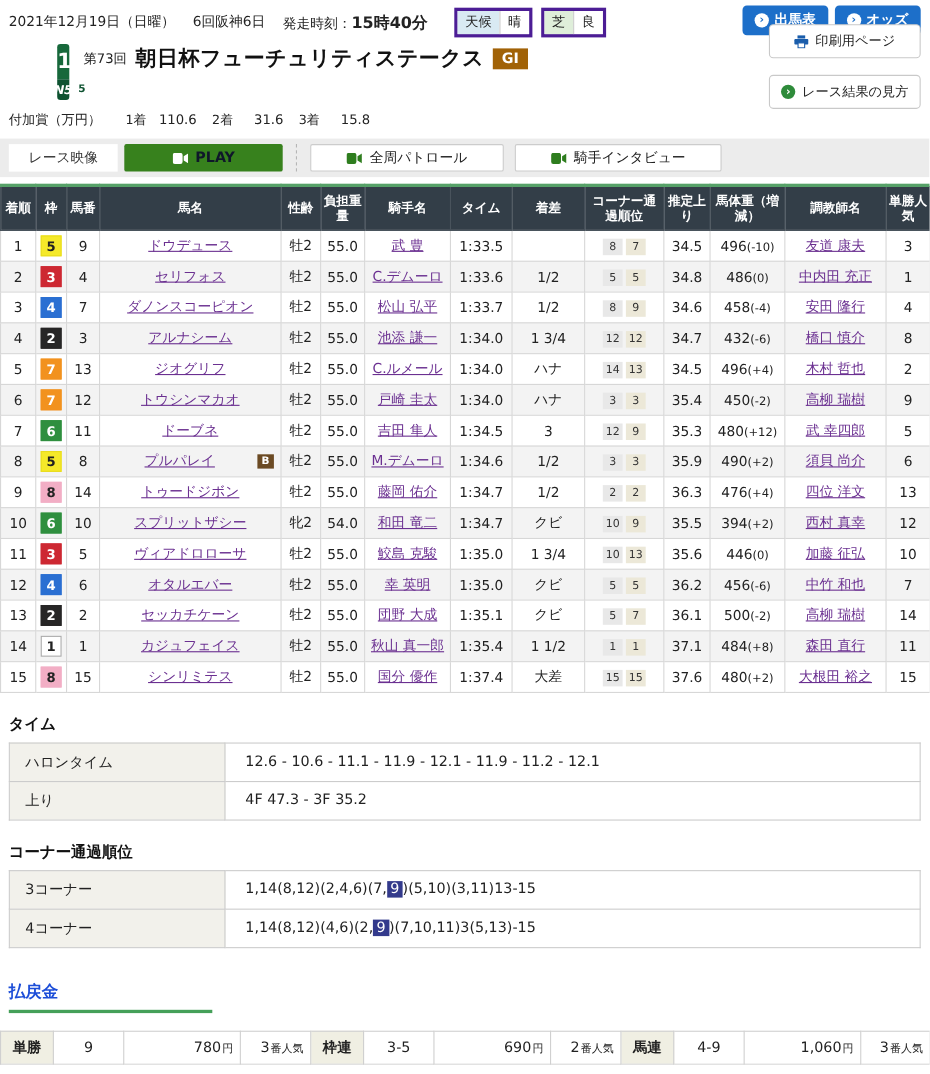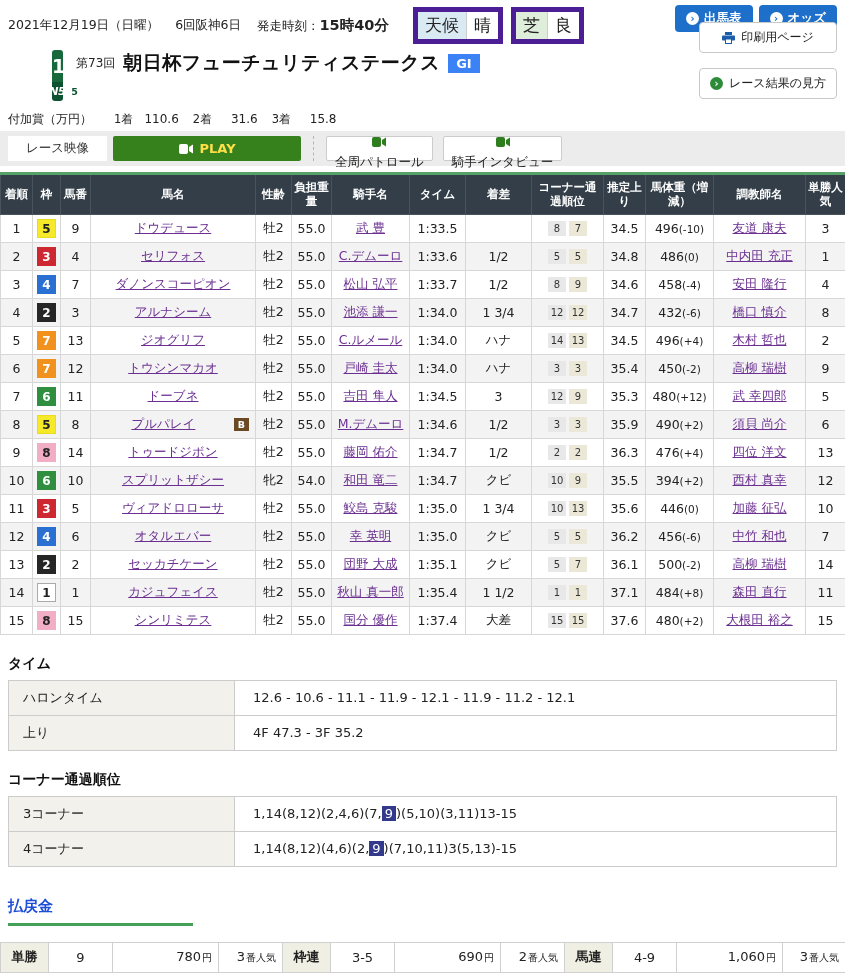--- a/index.html
+++ b/index.html
@@ -10,21 +10,21 @@
     font-size: 12px;
     color: #333;
   }
   .page { width: 845px; position: relative; overflow: hidden; }
 
   
   .hdr { position: relative; padding: 7px 8px 0 8px; min-height: 126px; }
   .date-row { display: flex; align-items: center; font-size: 12.5px; color:#222; }
   .date-row .seg { margin-right: 16px; white-space: nowrap; }
   .start-time { font-weight: bold; font-size: 14.5px; }
-  .chip { display: inline-flex; border: 5px solid #4c1d95; margin-left: 8px; font-size: 17px; }
+  .chip { display: inline-flex; border: 3px solid #4c1d95; margin-left: 8px; font-size: 12px; }
   .chip .lbl { padding: 2px 7px; background: #d9eaf3; }
   .chip .val { padding: 2px 7px; background: #fff; border-left: 1px solid #ccc; }
   .chip.turf .lbl { background: #dfeeda; }
 
   .top-btns { position: absolute; top: 5px; right: 8px; display: flex; gap: 6px; }
   .btn-blue { background: #1d6fc9; color: #fff; border-radius: 4px; padding: 5px 11px;
               font-weight: bold; font-size: 12.5px; display: flex; align-items: center; gap: 5px; cursor: pointer; }
   .circ { width: 13px; height: 13px; background: #fff; color: #1d6fc9; border-radius: 50%;
           font-size: 10px; line-height: 13px; text-align: center; font-weight: bold; }
   .btn-white { position: absolute; right: 8px; width: 138px; background: #fff; border: 1px solid #c9c9c9;
@@ -42,40 +42,40 @@
           font-size: 19px; font-weight: bold; border-radius: 3px 3px 0 0; }
   .rnum small { font-size: 11px; font-weight: bold; }
   .win5 { background: #0d5230; height: 19px; border-radius: 0 0 3px 3px; display: flex;
           align-items: center; justify-content: center; gap: 3px; cursor: pointer; }
   .win5 .w5t { color: #fff; font-style: italic; font-weight: bold; font-size: 11px; letter-spacing: -0.5px; }
   .win5 .w5n { background: #fff; color: #0d5230; font-size: 9.5px; font-weight: bold; padding: 0 3px; line-height: 12px; }
   .race-meta { margin-left: 13px; }
   .title-line { display: flex; align-items: center; gap: 8px; }
   .edition { font-size: 12px; color: #222; }
   .race-title { font-size: 19px; font-weight: bold; color: #111; letter-spacing: 0.5px; }
-  .grade { background: #3b82f6; color: #fff; font-weight: bold; font-size: 13px; padding: 2px 8px; }
+  .grade { background: #a16207; color: #fff; font-weight: bold; font-size: 13px; padding: 2px 8px; }
   .cond-line { margin-top: 7px; font-size: 12.5px; color: #222; }
   .cond-line .dist { font-size: 16px; font-weight: bold; }
 
   .prize { margin-top: 10px; font-size: 12px; color: #222; }
   .prize-row { margin-bottom: 3px; }
   .prize-row .plabel { display: inline-block; width: 92px; }
   .prize-row .prank { display: inline-block; margin-left: 14px; font-size: 11.5px; }
   .prize-row .pval { display: inline-block; width: 46px; text-align: right; }
 
   
   .video-bar { background: #ececec; padding: 5px 8px; display: flex; align-items: stretch; height: 35px; }
   .v-label { background: #fff; padding: 5px 18px; font-size: 12.5px; display: flex; align-items: center; text-align: right; }
-  .btn-play { background: #37811d; color: #fde047; width: 188px; margin-left: 6px; display: flex;
+  .btn-play { background: #37811d; color: #0f172a; width: 144px; margin-left: 6px; display: flex;
               justify-content: center; align-items: center; gap: 7px; font-weight: bold; font-size: 13px;
               border-radius: 2px; cursor: pointer; }
   .v-divider { border-left: 1px dashed #b5b5b5; margin: 0 12px; }
-  .btn-vid { background: #fff; border: 1px solid #ccc; border-radius: 2px; padding: 0 8px;
+  .btn-vid { background: #fff; border: 1px solid #ccc; border-radius: 2px; padding: 0 32px;
              display: flex; align-items: center; gap: 7px; font-size: 12.5px; color: #222;
-             cursor: pointer; margin-right: 10px; flex-direction: column; }
+             cursor: pointer; margin-right: 10px; }
   .cam { display: inline-flex; }
   .cam.green { color: #2e7d1e; }
   .cam.white { color: #fff; }
 
   
   table.results { width: 845px; border-collapse: collapse; margin-top: 6px;
                   border-top: 3px solid #56a168; table-layout: fixed; }
   table.results th { background: #333e48; color: #fff; font-size: 11.5px; font-weight: bold;
                      padding: 5px 1px; line-height: 1.25; border: 1px solid #49535c; }
   table.results td { border: 1px solid #d7d7d7; padding: 4px 2px; text-align: center;
@@ -89,21 +89,21 @@
         float: right; margin-right: 4px; margin-top: 2px; }
   .cnr { display: inline-block; min-width: 18px; padding: 2px 2px; font-size: 10px; color: #333; }
   .cnr.a { background: #e8e8e8; }
   .cnr.b { background: #ece8d8; margin-left: 3px; }
   .diff { font-size: 10.5px; }
 
   
   .sec-head { font-size: 14px; font-weight: bold; color: #111; margin: 20px 8px 7px 8px; }
   table.kv { width: 829px; margin: 0 8px; border-collapse: collapse; }
   table.kv td { border: 1px solid #ccc; padding: 8px 14px; font-size: 13px; color: #222; }
-  table.kv td.k { background: #f2f1eb; width: 226px; }
+  table.kv td.k { background: #f2f1eb; width: 196px; }
   table.kv td.v { padding-left: 18px; }
   .mark9 { background: #333a8c; color: #fff; padding: 0 3px; }
 
   
   .pay-head { margin: 30px 8px 0 8px; font-size: 15px; font-weight: bold; color: #1d4ed8; }
   .pay-head .t { display: inline-block; padding: 0 0 7px 0; border-bottom: 3px solid #45a059; min-width: 185px; }
   table.payout { width: 845px; border-collapse: collapse; margin-top: 16px; table-layout: fixed; }
   table.payout td { border: 1px solid #d0d0d0; font-size: 13px; color: #222; height: 30px; padding: 4px 6px; }
   td.ptype { background: #f0efe3; text-align: center; font-weight: bold; }
   td.psel { text-align: center; }

